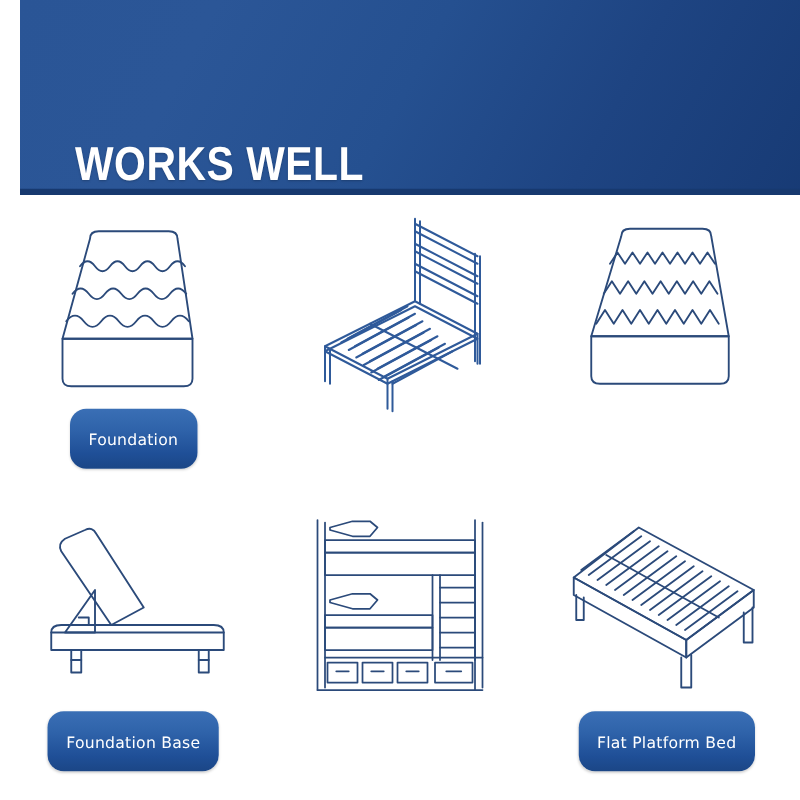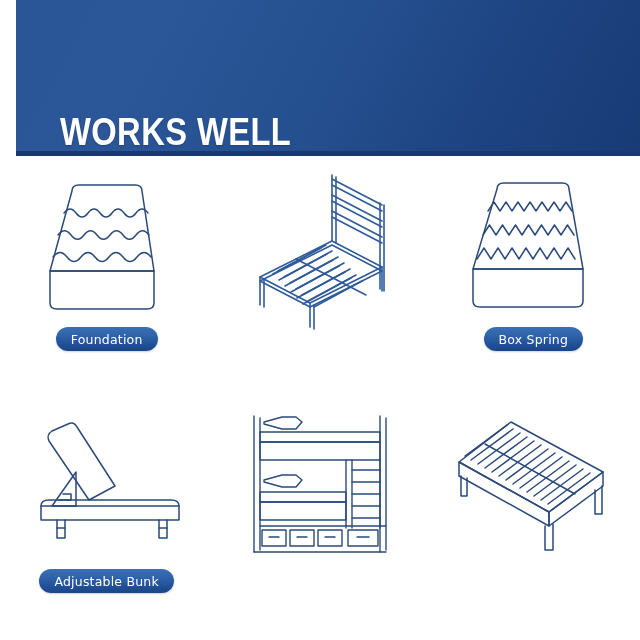--- a/index.html
+++ b/index.html
@@ -77,21 +77,21 @@
     justify-content: center;
   }
   .art svg { display: block; overflow: visible; }
 
   .pill {
     margin-top: 2px;
     display: inline-flex;
     align-items: center;
     justify-content: center;
     height: 24px;
-    padding: 0 15px;
+    padding: 12px 15px;
     border-radius: 13px;
     background: linear-gradient(180deg, #3a6fb5 0%, #2f63aa 35%, #1f4f97 75%, #1b4686 100%);
     color: #ffffff;
     font-family: "DejaVu Sans", sans-serif;
     font-size: 12.5px;
     letter-spacing: 0.2px;
     white-space: nowrap;
     box-shadow: 0 1px 2px rgba(0,0,0,0.18);
   }
 </style>
@@ -178,21 +178,20 @@
 
         <path d="M31 44 l6 -9 l6 9 l6 -9 l6 9 l6 -9 l6 9 l6 -9 l6 9 l6 -9 l6 9 l6 -9 l6 9 l6 -9 l6 9"></path>
 
         <path d="M26 68 l6.5 -10 l6.5 10 l6.5 -10 l6.5 10 l6.5 -10 l6.5 10 l6.5 -10 l6.5 10 l6.5 -10 l6.5 10 l6.5 -10 l6.5 10 l6.5 -10 l6.5 10"></path>
 
         <path d="M20 92 l7 -11 l7 11 l7 -11 l7 11 l7 -11 l7 11 l7 -11 l7 11 l7 -11 l7 11 l7 -11 l7 11 l7 -11 l7 11"></path>
 
         <path d="M16 102 L126 102 L126 134 Q126 140 119 140 L23 140 Q16 140 16 134 Z"></path>
       </svg>
     </div>
-    <span class="pill">Box Spring</span>
   </div>
 
   <div class="card">
     <div class="art">
       <svg width="176" height="150" viewBox="0 0 176 150" fill="none" stroke="#2b4a7a" stroke-width="1.5" stroke-linecap="round" stroke-linejoin="round">
 
         <path d="M30 31 Q27 25 33 21 L49 14 Q55 11 58 17 L96 76 L70 90 Z"></path>
 
         <path d="M70 90 L152 90 Q160 90 160 96 L160 110 L22 110 L22 96 Q22 90 30 90 Z"></path>
 
@@ -201,21 +200,21 @@
         <path d="M33 96 L57 62 L57 96 Z"></path>
         <path d="M40 90 L52 90 L52 84 L44 84"></path>
 
         <path d="M38 110 L38 128 L46 128 L46 110"></path>
         <path d="M38 118 L46 118"></path>
 
         <path d="M140 110 L140 128 L148 128 L148 110"></path>
         <path d="M140 118 L148 118"></path>
       </svg>
     </div>
-    <span class="pill">Adjustable Bunk</span>
+    <span class="pill">Foundation Base</span>
   </div>
 
   <div class="card">
     <div class="art">
       <svg width="152" height="154" viewBox="0 0 152 154" fill="none" stroke="#2b4a7a" stroke-width="1.4" stroke-linecap="round" stroke-linejoin="round">
 
         <path d="M10 8 L10 144"></path>
           <path d="M16 10 L16 142"></path>
         <path d="M136 8 L136 144"></path>
           <path d="M142 10 L142 142"></path>
@@ -282,15 +281,16 @@
 
         <path d="M14 52 L14 66 L104 116 L104 102 Z"></path>
 
         <path d="M104 102 L104 116 L158 76 L158 62 Z"></path>
 
         <path d="M16 66 L16 86 L22 86 L22 68"></path>
         <path d="M100 116 L100 140 L108 140 L108 114"></path>
         <path d="M150 80 L150 104 L157 104 L157 76"></path>
       </svg>
     </div>
+    <span class="pill">Flat Platform Bed</span>
   </div>
 
 </div>
 
 </body></html>

